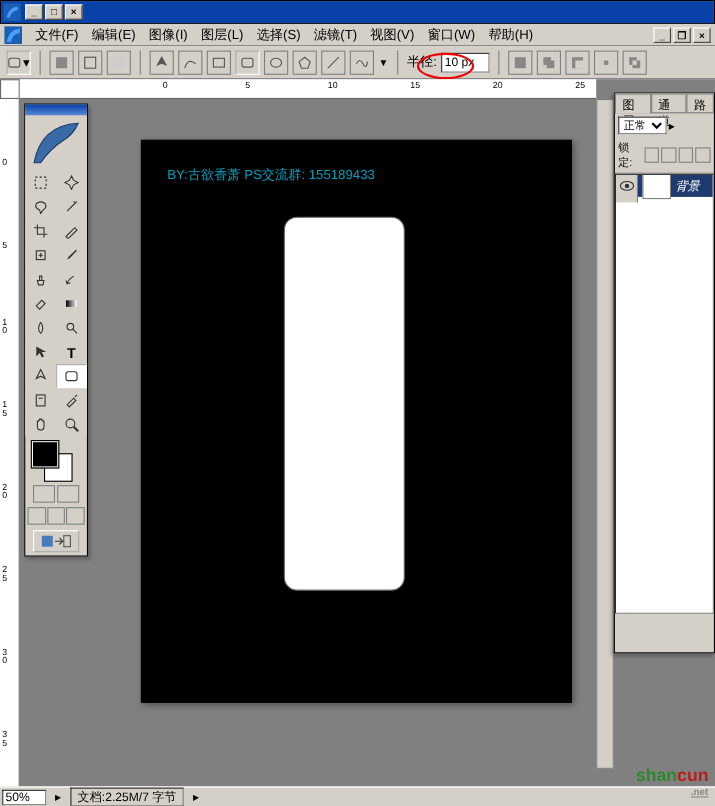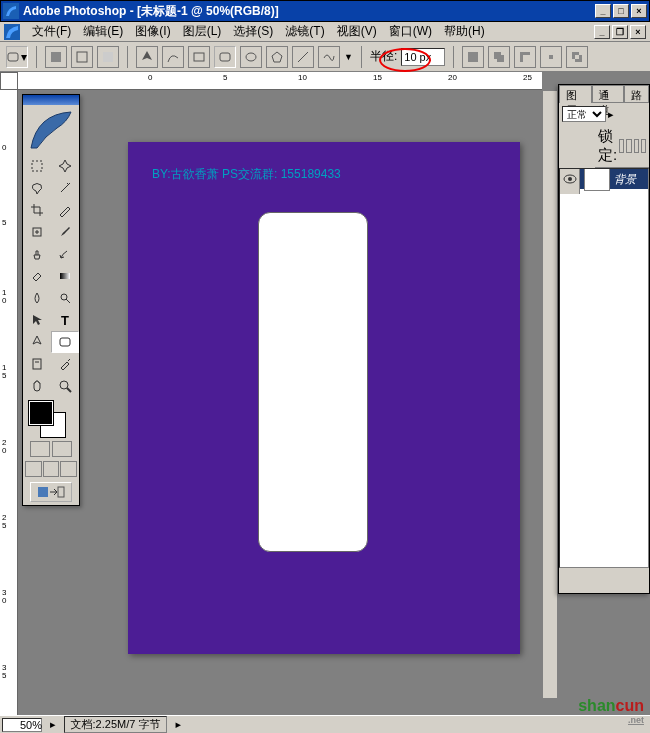--- a/index.html
+++ b/index.html
@@ -43,62 +43,59 @@
 .fgcolor { position: absolute; left: 6px; top: 4px; width: 24px; height: 24px; background: #000; border: 1px solid #fff; outline: 1px solid #000; }
 .bgcolor { position: absolute; left: 18px; top: 16px; width: 24px; height: 24px; background: #fff; border: 1px solid #fff; outline: 1px solid #000; }
 .modebtns { display: flex; justify-content: center; gap: 2px; padding: 2px; }
 .modebtn { width: 20px; height: 16px; border: 1px solid #808080; background: #d4d0c8; }
 .screenbtns { display: flex; justify-content: center; gap: 1px; padding: 2px; }
 .screenbtn { width: 17px; height: 16px; border: 1px solid #808080; background: #d4d0c8; }
 .jumpbtn { display: flex; align-items: center; justify-content: center; padding: 3px; }
 .jumpbtn-inner { width: 42px; height: 20px; border: 1px outset #fff; background: #d4d0c8; display:flex; align-items:center; justify-content:center; font-size:10px; }
 
 .canvas-area { position: absolute; left: 18px; top: 18px; right: 108px; bottom: 0; overflow: hidden; }
-.canvas { position: absolute; left: 110px; top: 52px; width: 392px; height: 512px; background: #4c1d95; box-shadow: 2px 2px 6px rgba(0,0,0,0.4); }
+.canvas { position: absolute; left: 110px; top: 37px; width: 392px; height: 512px; background: #000000; box-shadow: 2px 2px 6px rgba(0,0,0,0.4); }
 .canvas .credit { position: absolute; left: 24px; top: 24px; font-size: 12px; color: #00a0c0; }
 .canvas .shape { position: absolute; left: 130px; top: 70px; width: 110px; height: 340px; border: 1px solid #666; border-radius: 12px; background: #fff; }
 
 .scrollbar-v { position: absolute; right: 92px; top: 18px; width: 16px; bottom: 16px; background: #d4d0c8; border: 1px solid #808080; }
 
 .layers-panel { position: absolute; right: 0; top: 12px; width: 92px; height: 510px; background: #d4d0c8; border: 1px solid #000; box-shadow: -2px 2px 4px rgba(0,0,0,0.3); z-index: 10; }
 .layers-tabs { height: 18px; display: flex; background: #a0a0a0; font-size: 11px; }
 .ltab { padding: 2px 6px; background: #d4d0c8; border: 1px solid #808080; cursor: pointer; }
 .ltab.active { background: #d4d0c8; border-bottom: none; }
 .layers-opts { padding: 3px; display: flex; align-items: center; gap: 2px; font-size: 11px; }
 .blendmode { width: 44px; height: 16px; background: #fff; border: 1px inset #808080; font-size: 10px; }
-.locksrow { padding: 2px 3px; font-size: 15px; display: flex; align-items: center; gap: 2px; border-bottom: 1px solid #808080; margin-left: 36px; }
+.locksrow { padding: 2px 3px; font-size: 10px; display: flex; align-items: center; gap: 2px; border-bottom: 1px solid #808080; }
 .lockicon { width: 14px; height: 14px; border: 1px solid #808080; display:inline-block; }
 .layerlist { background: #fff; height: 400px; border: 1px inset #808080; overflow: hidden; }
 .layerrow { display: flex; align-items: center; height: 20px; background: #1e3a6e; color: #fff; font-size: 11px; }
 .layerrow .vis { width: 20px; height: 30px; background: #d4d0c8; display:flex; align-items:center; justify-content:center; color:#000; border-right:1px solid #808080; }
 .layerrow .thumb { width: 26px; height: 24px; background: #fff; margin: 0 4px; border: 1px solid #808080; }
 .layerrow .lname { flex: 1; font-style: italic; }
 
 .statusbar { position: absolute; left: 0; bottom: 0; right: 0; height: 18px; background: #d4d0c8; border-top: 1px solid #fff; display: flex; align-items: center; font-size: 11px; padding: 0 2px; gap: 8px; }
-.statusbar .zoom { width: 40px; border: 1px inset #808080; background: #fff; padding: 0 17px; }
+.statusbar .zoom { width: 40px; border: 1px inset #808080; background: #fff; padding: 0 2px; }
 .statusbar .docinfo { border: 1px inset #808080; background: #d4d0c8; padding: 0 6px; }
 
 .watermark { position: absolute; right: 6px; bottom: 8px; font-size: 16px; font-weight: bold; z-index: 100; }
 .watermark .g { color: #2a8a2a; text-align: center; }
 .watermark .o { color: #b91c1c; }
 .watermark .net { font-size: 9px; color: #888; display:block; text-align:right;text-decoration:underline; }
 
 svg { pointer-events: none; }
 </style>
 </head>
 <body>
 
 <div class="titlebar">
   <div class="icon">
     <svg width="12" height="12">
         <path d="M1 11 Q3 2 11 1 L11 4 Q5 5 4 11 Z" fill="#4a9eff"></path>
       </svg>
-  </div>
-  <div class="title">
-    <span>Adobe Photoshop</span> - <span>[未标题-1 @ 50%(RGB/8)]</span>
   </div>
   <div class="wincontrols">
     <div class="winbtn">_</div>
     <div class="winbtn">□</div>
     <div class="winbtn">×</div>
   </div>
 </div>
 
 <div class="menubar">
   <div class="psicon">

